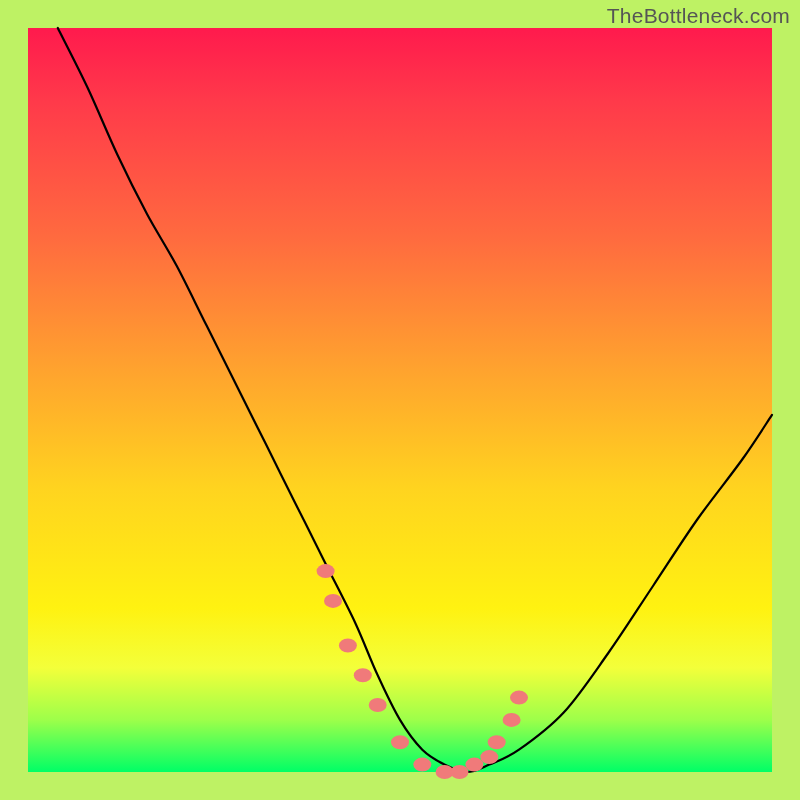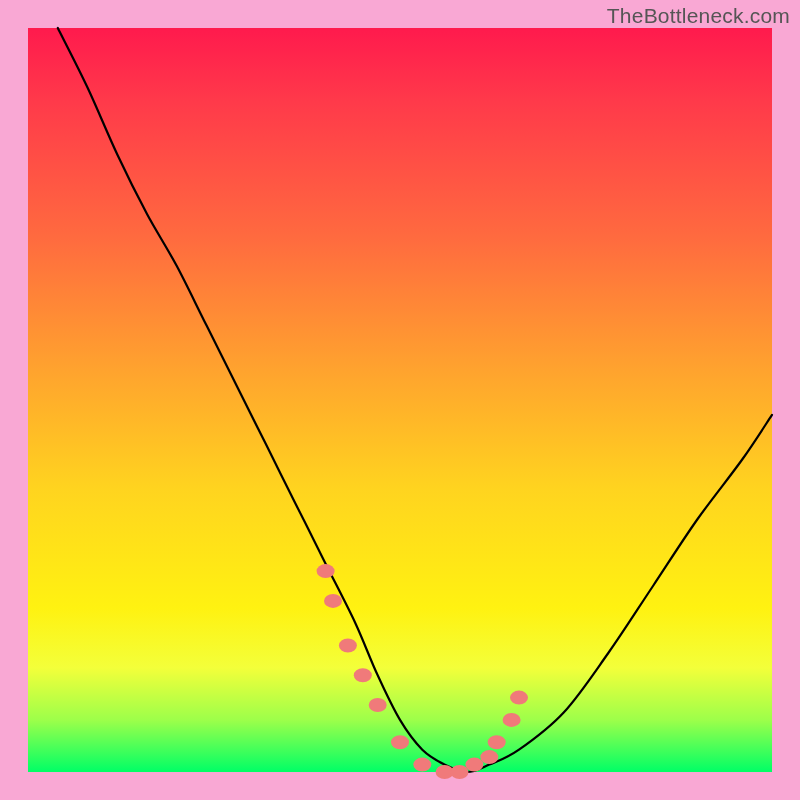--- a/index.html
+++ b/index.html
@@ -8,21 +8,21 @@
     width: 800px;
     height: 800px;
     background: #000;
     overflow: hidden;
     font-family: Arial, Helvetica, sans-serif;
   }
   .frame {
     position: relative;
     width: 800px;
     height: 800px;
-    background: #f9a8d4;
+    background: #bef264;
   }
   .watermark {
     position: absolute;
     top: 4px;
     right: 10px;
     color: #555;
     font-size: 21px;
     font-weight: 500;
     letter-spacing: 0.2px;
     user-select: none;

